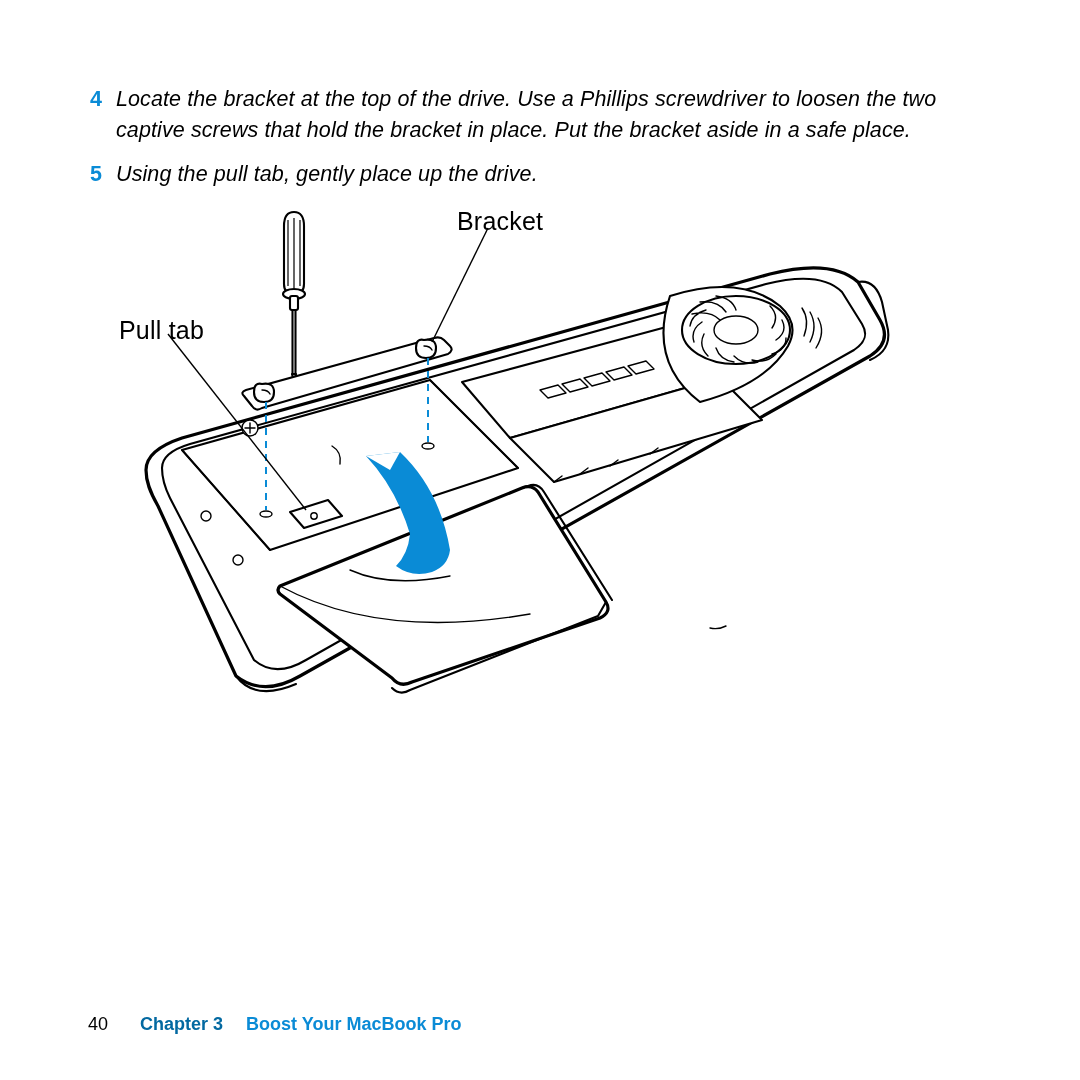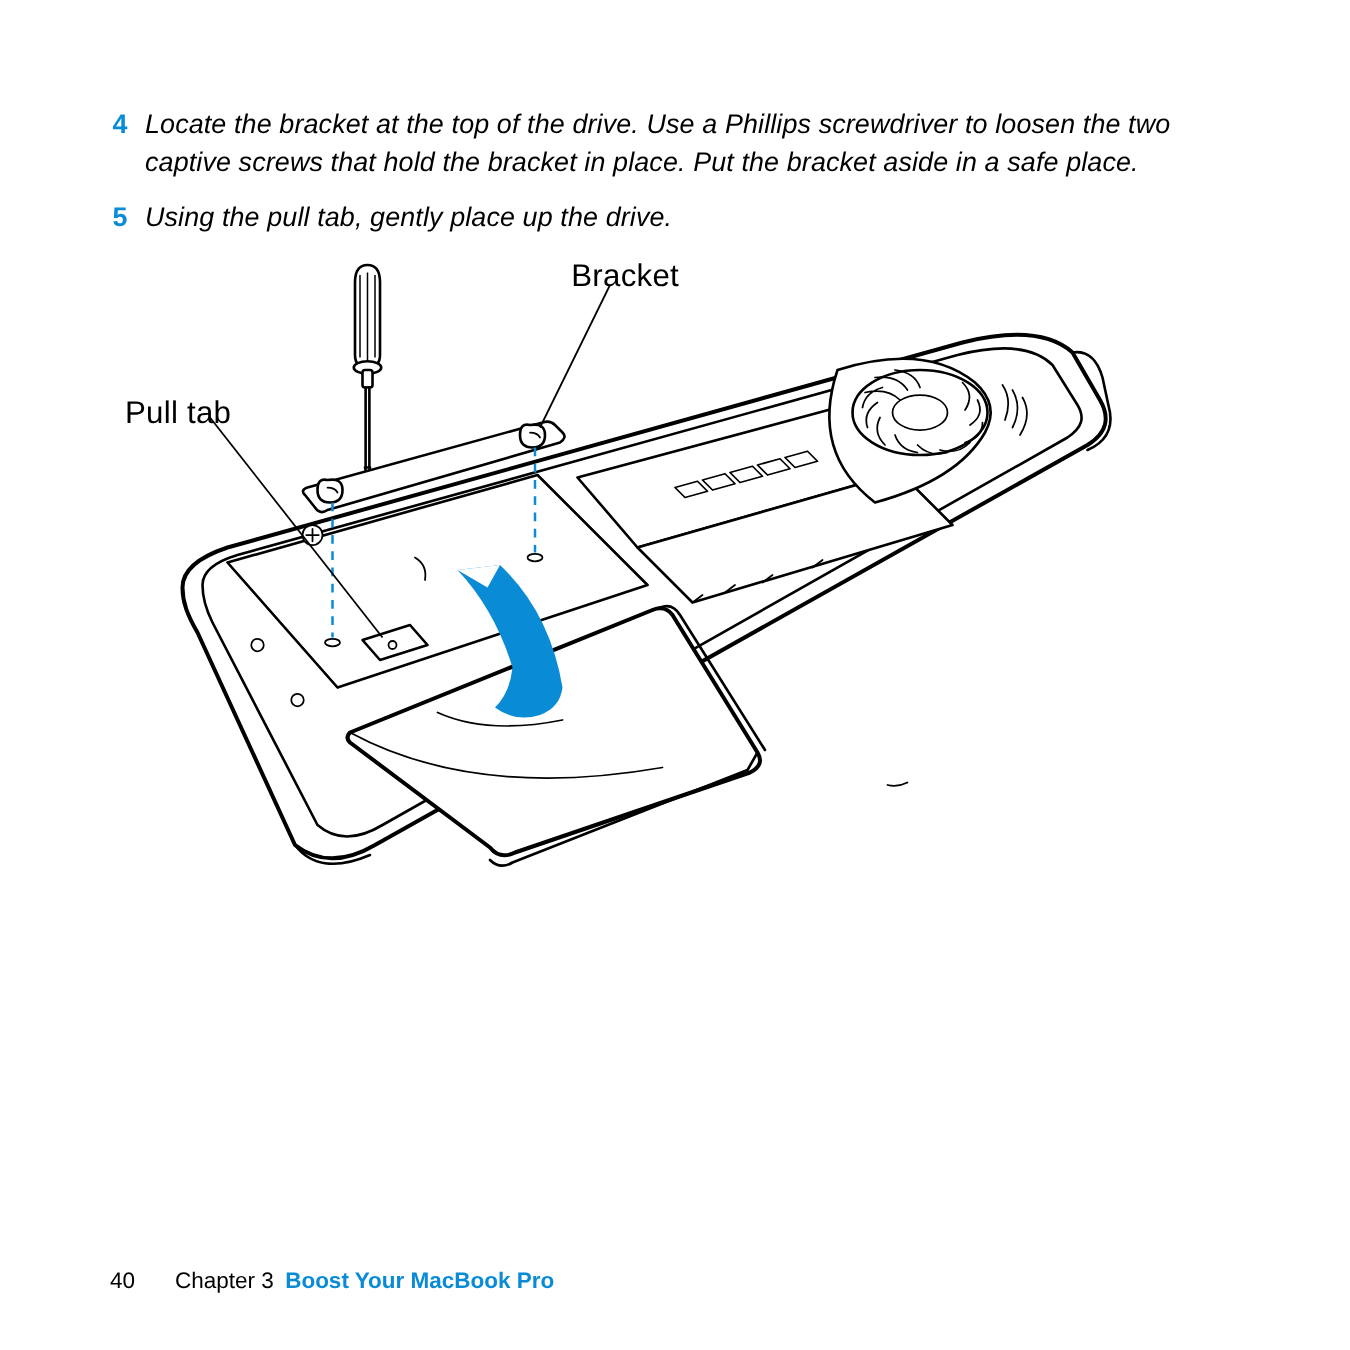--- a/index.html
+++ b/index.html
@@ -50,43 +50,43 @@
     font-size: 25px;
     letter-spacing: 0.2px;
   }
   .label-bracket {
     position: absolute;
     left: 457px;
     top: 207px;
   }
   .label-pulltab {
     position: absolute;
-    left: 100px;
+    left: 119px;
     top: 316px;
   }
   .footer {
     position: absolute;
     left: 88px;
     bottom: 45px;
     font-size: 18px;
     display: flex;
     align-items: flex-start;
     gap: 32px;
   }
   .footer .pagenum {
     font-weight: 400;
   }
   .footer .chapter {
-    font-weight: 400;
-    color: #000000;
+    font-weight: 700;
+    color: #0369a1;
   }
   .footer .title {
     font-weight: 700;
     color: #0a8bd6;
-    margin-left: 4px;
+    margin-left: 18px;
   }
   .illus {
     position: absolute;
     left: 110px;
     top: 210px;
     width: 820px;
     height: 560px;
   }
 </style>
 </head>

